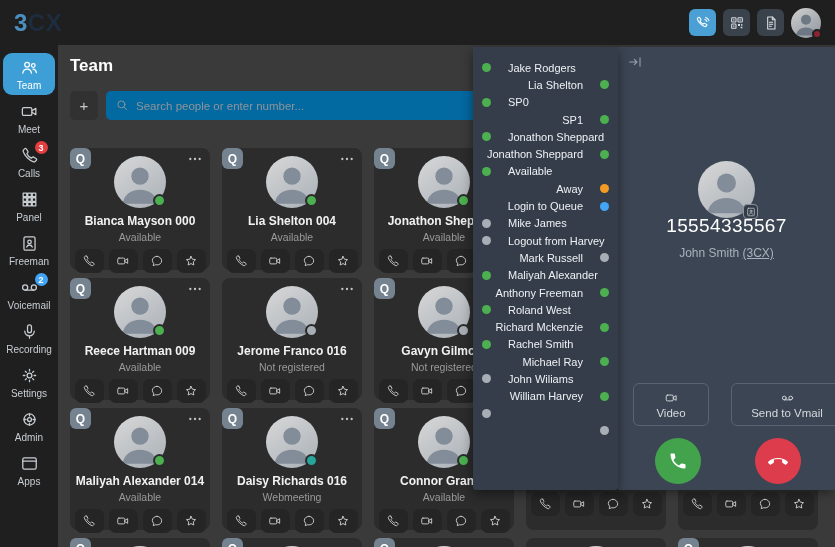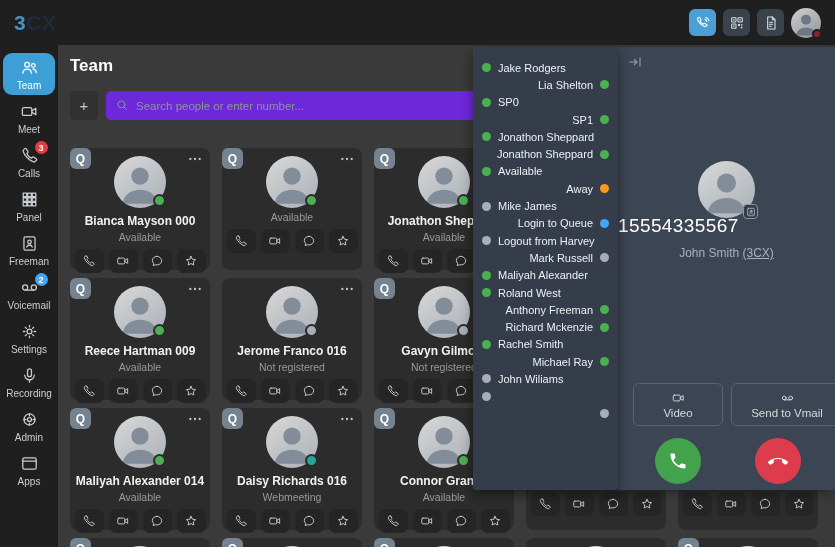--- a/index.html
+++ b/index.html
@@ -10,21 +10,21 @@
   
   .ic{display:inline-block;width:18px;height:18px;color:inherit}
   .ic svg{display:block;width:100%;height:100%;fill:none;stroke:currentColor;
     stroke-width:1.6;stroke-linecap:round;stroke-linejoin:round}
   .ic svg .f{fill:currentColor;stroke:none}
   .ic.filled svg{fill:currentColor;stroke:none}
 
   
   .topbar{position:absolute;left:0;top:0;width:835px;height:45px;background:#1f1f1f;
     display:flex;align-items:center;padding:0 14px;z-index:40}
-  .logo{font-size:21px;font-weight:bold;letter-spacing:.5px;user-select:none}
+  .logo{font-size:24px;font-weight:bold;letter-spacing:.5px;user-select:none}
   .logo .l-blue{color:#4a8fc0}
   .logo .l-dark{color:#1d2c3e}
   .tb-actions{margin-left:auto;display:flex;align-items:center;gap:7px}
   .tb-btn{width:27px;height:27px;border:none;border-radius:6px;background:#3a424b;color:#d7dde3;
     display:grid;place-items:center;cursor:pointer;padding:0}
   .tb-btn .ic{width:16px;height:16px}
   .tb-btn.active{background:#4aa0d5;color:#fff}
   .tb-avatar{position:relative;width:30px;height:30px;border-radius:50%;cursor:pointer;
     background:linear-gradient(145deg,#cfcfcf,#8f969e);overflow:visible}
   .tb-avatar .ic{position:absolute;inset:0;width:30px;height:30px;border-radius:50%;overflow:hidden;color:#6d7884}
@@ -44,21 +44,21 @@
     color:#fff;font-size:9px;font-weight:bold;display:grid;place-items:center;padding:0 2px}
 
   
   .main{position:absolute;left:58px;top:45px;width:777px;height:502px;background:#3a3a3a;overflow:hidden}
   .page-title{position:absolute;left:12px;top:11px;font-size:17px;font-weight:bold;color:#fff}
   .search-row{position:absolute;left:12px;top:46px;right:18px;height:29px;display:flex;gap:8px}
   .add-btn{width:28px;height:29px;border:none;border-radius:5px;background:#313131;color:#c9c9c9;
     font-size:15px;cursor:pointer;display:grid;place-items:center}
   .search-box{position:relative;flex:1}
   .search-box .ic{position:absolute;left:9px;top:7px;width:14px;height:14px;color:#8f9498}
-  .search-input{width:100%;height:29px;border:none;border-radius:5px;background:#6d28d9;color:#c9c9c9;
+  .search-input{width:100%;height:29px;border:none;border-radius:5px;background:#0369a1;color:#c9c9c9;
     font-size:11.5px;padding:0 10px 0 30px;outline:none}
   .search-input::placeholder{color:#8f9498}
 
   
   .grid{position:absolute;left:12px;top:103px;display:grid;
     grid-template-columns:repeat(5,140px);gap:8px 12px}
   .card{position:relative;width:140px;height:122px;background:#2c2c2c;border-radius:8px}
   .qbadge{position:absolute;left:0;top:0;width:21px;height:21px;background:#75828f;border-radius:6px;
     display:grid;place-items:center;color:#fff;font-size:12px;font-weight:bold;z-index:2}
   .card-menu{position:absolute;right:5px;top:3px;width:20px;height:16px;color:#c9c9c9;cursor:pointer}
@@ -73,46 +73,46 @@
     white-space:nowrap}
   .card-status{margin-top:3px;text-align:center;font-size:10.5px;color:#9a9a9a;min-height:12px}
   .card-actions{display:flex;justify-content:center;gap:5px;margin-top:6px}
   .action-btn{width:29px;height:24px;border:none;border-radius:7px;background:#252525;color:#cfcfcf;
     display:grid;place-items:center;cursor:pointer;padding:0}
   .action-btn .ic{width:14px;height:14px}
 
   
   .transfer-panel{position:absolute;left:473px;top:47px;width:145px;height:443px;background:#353d4a;
     box-shadow:0 4px 12px rgba(0,0,0,.45);z-index:20;padding-top:12px;border-radius:0 0 3px 3px}
-  .t-row{height:17.3px;display:flex;align-items:center;gap:7px;padding:0 9px;cursor:pointer}
+  .t-row{height:17.3px;display:flex;align-items:center;gap:17px;padding:0 9px;cursor:pointer}
   .t-row.right{justify-content:flex-end}
   .t-dot{width:9px;height:9px;border-radius:50%;flex:none}
   .t-label{font-size:11px;color:#eef1f4;white-space:nowrap}
 
   
   .call-panel{position:absolute;left:618px;top:47px;width:217px;height:443px;background:#3c4553;
     box-shadow:-2px 3px 10px rgba(0,0,0,.35);z-index:15}
   .collapse-btn{position:absolute;left:9px;top:7px;width:18px;height:18px;color:#97a1ad;cursor:pointer}
   .collapse-btn .ic{width:16px;height:16px}
   .cp-avatar{position:absolute;left:80px;top:114px;width:57px;height:57px}
   .cp-avatar .av-img{width:57px;height:57px}
   .cp-avatar .av-img .ic{width:57px;height:57px}
   .cp-contact-badge{position:absolute;right:-3px;bottom:-1px;width:15px;height:15px;border-radius:4px;
     background:#333b46;border:1px solid #8a939e;color:#cfd6dd;display:grid;place-items:center}
   .cp-contact-badge .ic{width:10px;height:10px}
-  .cp-number{position:absolute;left:0;top:168px;width:100%;color:#fff;
+  .cp-number{position:absolute;left:0;top:168px;width:100%;text-align:center;color:#fff;
     font-size:19px;letter-spacing:.4px;font-weight:500}
   .cp-caller{position:absolute;left:0;top:199px;width:100%;text-align:center;color:#a8b1bd;font-size:12px}
   .cp-caller .cp-link{text-decoration:underline;cursor:pointer}
   .cp-btn{position:absolute;top:336px;height:43px;border:1px solid #5a6470;border-radius:6px;
     background:transparent;color:#d5dade;display:flex;flex-direction:column;align-items:center;
     justify-content:center;gap:2px;font-size:11.5px;cursor:pointer;
     font-family:"Liberation Sans", sans-serif}
   .cp-btn .ic{width:17px;height:14px}
-  .cp-btn.video{left:15px;width:90px}
+  .cp-btn.video{left:15px;width:76px}
   .cp-btn.vmail{left:113px;width:112px}
   .cp-round{position:absolute;top:391px;width:46px;height:46px;border:none;border-radius:50%;
     display:grid;place-items:center;color:#fff;cursor:pointer;padding:0}
   .cp-round .ic{width:20px;height:20px}
   .cp-round.answer{left:37px}
   .cp-round.decline{left:137px}
 </style>
 </head>
 <body>
 
@@ -199,31 +199,31 @@
       <div class="side-item">
         <div class="side-icon"><span class="ic"><svg viewBox="0 0 24 24">
               <circle cx="6.5" cy="12" r="3.2"></circle>
               <circle cx="17.5" cy="12" r="3.2"></circle>
               <path d="M6.5 15.2h11"></path>
             </svg></span><div class="nav-badge" style="background: rgb(66, 165, 245);">2</div></div>
         <div class="side-label">Voicemail</div>
       </div>
       <div class="side-item">
         <div class="side-icon"><span class="ic"><svg viewBox="0 0 24 24">
+              <rect x="9.5" y="3.5" width="5" height="10" rx="2.5"></rect>
+              <path d="M6 11.5a6 6 0 0 0 12 0M12 17.5v3"></path>
+            </svg></span></div>
+        <div class="side-label">Recording</div>
+      </div>
+      <div class="side-item">
+        <div class="side-icon"><span class="ic"><svg viewBox="0 0 24 24">
               <circle cx="12" cy="12" r="3"></circle>
               <path d="M12 4.2v2M12 17.8v2M19.8 12h-2M6.2 12h-2M17.3 6.7l-1.4 1.4M8.1 15.9l-1.4 1.4M17.3 17.3l-1.4-1.4M8.1 8.1L6.7 6.7"></path>
             </svg></span></div>
         <div class="side-label">Settings</div>
-      </div>
-      <div class="side-item">
-        <div class="side-icon"><span class="ic"><svg viewBox="0 0 24 24">
-              <rect x="9.5" y="3.5" width="5" height="10" rx="2.5"></rect>
-              <path d="M6 11.5a6 6 0 0 0 12 0M12 17.5v3"></path>
-            </svg></span></div>
-        <div class="side-label">Recording</div>
       </div>
       <div class="side-item">
         <div class="side-icon"><span class="ic"><svg viewBox="0 0 24 24">
               <circle cx="12" cy="12" r="7"></circle>
               <circle cx="12" cy="12" r="2.5"></circle>
               <path d="M12 5v2.5M12 16.5V19M5 12h2.5M16.5 12H19"></path>
             </svg></span></div>
         <div class="side-label">Admin</div>
       </div>
       <div class="side-item">
@@ -305,20 +305,21 @@
                 <circle class="f" cx="12" cy="12" r="1.7"></circle>
                 <circle class="f" cx="19" cy="12" r="1.7"></circle>
               </svg></span></div>
           <div class="card-avatar">
             <div class="av-img"><span class="ic filled"><svg viewBox="0 0 24 24">
                   <circle cx="12" cy="9.3" r="4"></circle>
                   <path d="M4 22c.6-4.2 3.9-6.4 8-6.4s7.4 2.2 8 6.4z"></path>
                 </svg></span></div>
             <div class="presence-dot" style="background: rgb(76, 175, 80);"></div>
           </div>
+          <div class="card-name">Lia Shelton 004</div>
           <div class="card-status">Available</div>
           <div class="card-actions">
             <button class="action-btn">
               <span class="ic">
                 <svg viewBox="0 0 24 24">
                   <path d="M7.8 3.5l2.2 3.4c.3.5.2 1.1-.2 1.5L8.6 9.6c.8 1.9 3.9 5 5.8 5.8l1.2-1.2c.4-.4 1-.5 1.5-.2l3.4 2.2c.6.4.7 1.2.2 1.7l-1.6 1.6c-.5.5-1.2.7-1.9.5C12 18.5 5.5 12 4 6.8c-.2-.7 0-1.4.5-1.9l1.6-1.6c.5-.5 1.3-.4 1.7.2z"></path>
                 </svg>
               </span>
             </button>
             <button class="action-btn">
@@ -1059,63 +1060,67 @@
         <span class="t-dot" style="background: rgb(76, 175, 80);"></span>
       </div>
       <div class="t-row">
         <span class="t-dot" style="background: rgb(76, 175, 80);"></span>
         <span class="t-label">Available</span>
       </div>
       <div class="t-row right">
         <span class="t-label">Away</span>
         <span class="t-dot" style="background: rgb(245, 155, 35);"></span>
       </div>
+      <div class="t-row right">
+        <span class="t-label">Login to Queue</span>
+        <span class="t-dot" style="background: rgb(66, 165, 245);"></span>
+      </div>
       <div class="t-row">
         <span class="t-dot" style="background: rgb(168, 174, 181);"></span>
         <span class="t-label">Mike James</span>
       </div>
-      <div class="t-row right">
-        <span class="t-label">Login to Queue</span>
-        <span class="t-dot" style="background: rgb(66, 165, 245);"></span>
-      </div>
       <div class="t-row">
         <span class="t-dot" style="background: rgb(168, 174, 181);"></span>
         <span class="t-label">Logout from Harvey</span>
       </div>
       <div class="t-row right">
         <span class="t-label">Mark Russell</span>
         <span class="t-dot" style="background: rgb(168, 174, 181);"></span>
       </div>
       <div class="t-row">
         <span class="t-dot" style="background: rgb(76, 175, 80);"></span>
         <span class="t-label">Maliyah Alexander</span>
       </div>
-      <div class="t-row">
-        <span class="t-dot" style="background: rgb(76, 175, 80);"></span>
-        <span class="t-label">Roland West</span>
-      </div>
       <div class="t-row right">
         <span class="t-label">Anthony Freeman</span>
         <span class="t-dot" style="background: rgb(76, 175, 80);"></span>
+      </div>
+      <div class="t-row">
+        <span class="t-dot" style="background: rgb(76, 175, 80);"></span>
+        <span class="t-label">Roland West</span>
       </div>
       <div class="t-row right">
         <span class="t-label">Richard Mckenzie</span>
         <span class="t-dot" style="background: rgb(76, 175, 80);"></span>
       </div>
       <div class="t-row">
         <span class="t-dot" style="background: rgb(76, 175, 80);"></span>
         <span class="t-label">Rachel Smith</span>
       </div>
       <div class="t-row right">
         <span class="t-label">Michael Ray</span>
         <span class="t-dot" style="background: rgb(76, 175, 80);"></span>
       </div>
       <div class="t-row">
         <span class="t-dot" style="background: rgb(168, 174, 181);"></span>
         <span class="t-label">John Wiliams</span>
+      </div>
+      <div class="t-row right">
+        <span class="t-label">William Harvey</span>
+        <span class="t-dot" style="background: rgb(76, 175, 80);"></span>
       </div>
       <div class="t-row">
         <span class="t-dot" style="background: rgb(168, 174, 181);"></span>
         <span class="t-label"></span>
       </div>
       <div class="t-row right">
         <span class="t-label"></span>
         <span class="t-dot" style="background: rgb(168, 174, 181);"></span>
       </div>
     </div>

